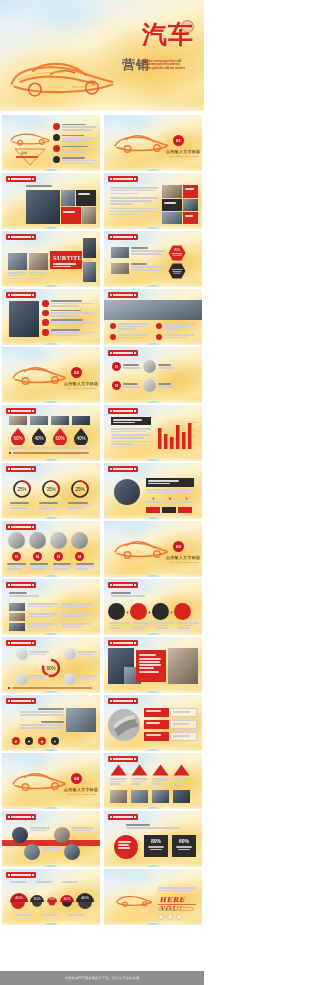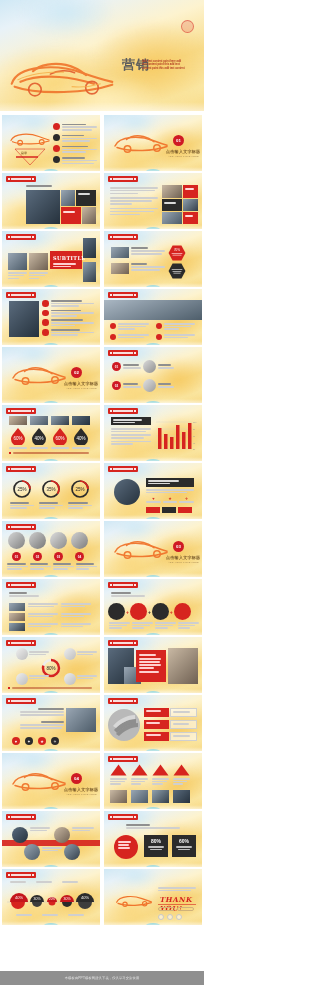--- a/index.html
+++ b/index.html
@@ -118,20 +118,21 @@
         <circle cx="182" cy="72" r="13"></circle>
         <path d="M96 44 C110 36 132 35 146 41"></path>
       </g>
       <g fill="none" stroke="#f5a63c" stroke-width="2.4" opacity=".75">
         <path d="M28 56 C52 44 90 38 124 40"></path>
         <path d="M140 70 C160 72 180 70 200 64"></path>
       </g>
     </svg>
 
     <div class="hero-seal"></div>
+    <div class="hero-title">汽车</div>
     <div class="hero-sub">营销</div>
     <div class="hero-blurb">Add text content point here add text content point this add text content point this add text content</div>
   </div>
 
   <div class="grid">
 
     <div class="row">
 
       <div class="slide thumb">
         <div class="wash w4"></div>
@@ -1179,21 +1180,21 @@
             <path d="M16 64 C24 44 48 33 80 30 C112 27 142 32 168 42 C192 51 210 57 224 61"></path>
             <path d="M24 70 C48 79 86 83 126 82 C168 81 200 74 224 66"></path>
             <circle cx="66" cy="76" r="13"></circle>
               <circle cx="184" cy="72" r="13"></circle>
           </g>
         </svg>
         <div style="position:absolute;left:54px;top:18px;width:38px">
           <span class="bar l" style="width:100%"></span>
           <span class="bar l" style="width:86%;margin-top:1.2px"></span>
           </div>
-        <div class="ty" style="position:absolute;left:56px;top:26px">THANK YOU!</div>
+        <div class="ty" style="position:absolute;left:56px;top:26px">HERE YOU!</div>
         <div style="position:absolute;left:54px;top:35px;width:38px;height:.8px;background:#d6241f;opacity:.6"></div>
         <div style="position:absolute;left:54px;top:38px;display:flex;gap:2px">
           <div style="width:17px;height:4px;border:.5px solid #d0b27a;border-radius:2px"></div>
           <div style="width:17px;height:4px;border:.5px solid #d0b27a;border-radius:2px"></div>
           </div>
         <div style="position:absolute;left:54px;top:45px;display:flex;gap:3px">
           <div class="circ" style="width:6px;height:6px;border:.6px solid #c9c9c9;background:rgba(255,255,255,.5)"></div>
           <div class="circ" style="width:6px;height:6px;border:.6px solid #c9c9c9;background:rgba(255,255,255,.5)"></div>
           <div class="circ" style="width:6px;height:6px;border:.6px solid #c9c9c9;background:rgba(255,255,255,.5)"></div>
         </div>

